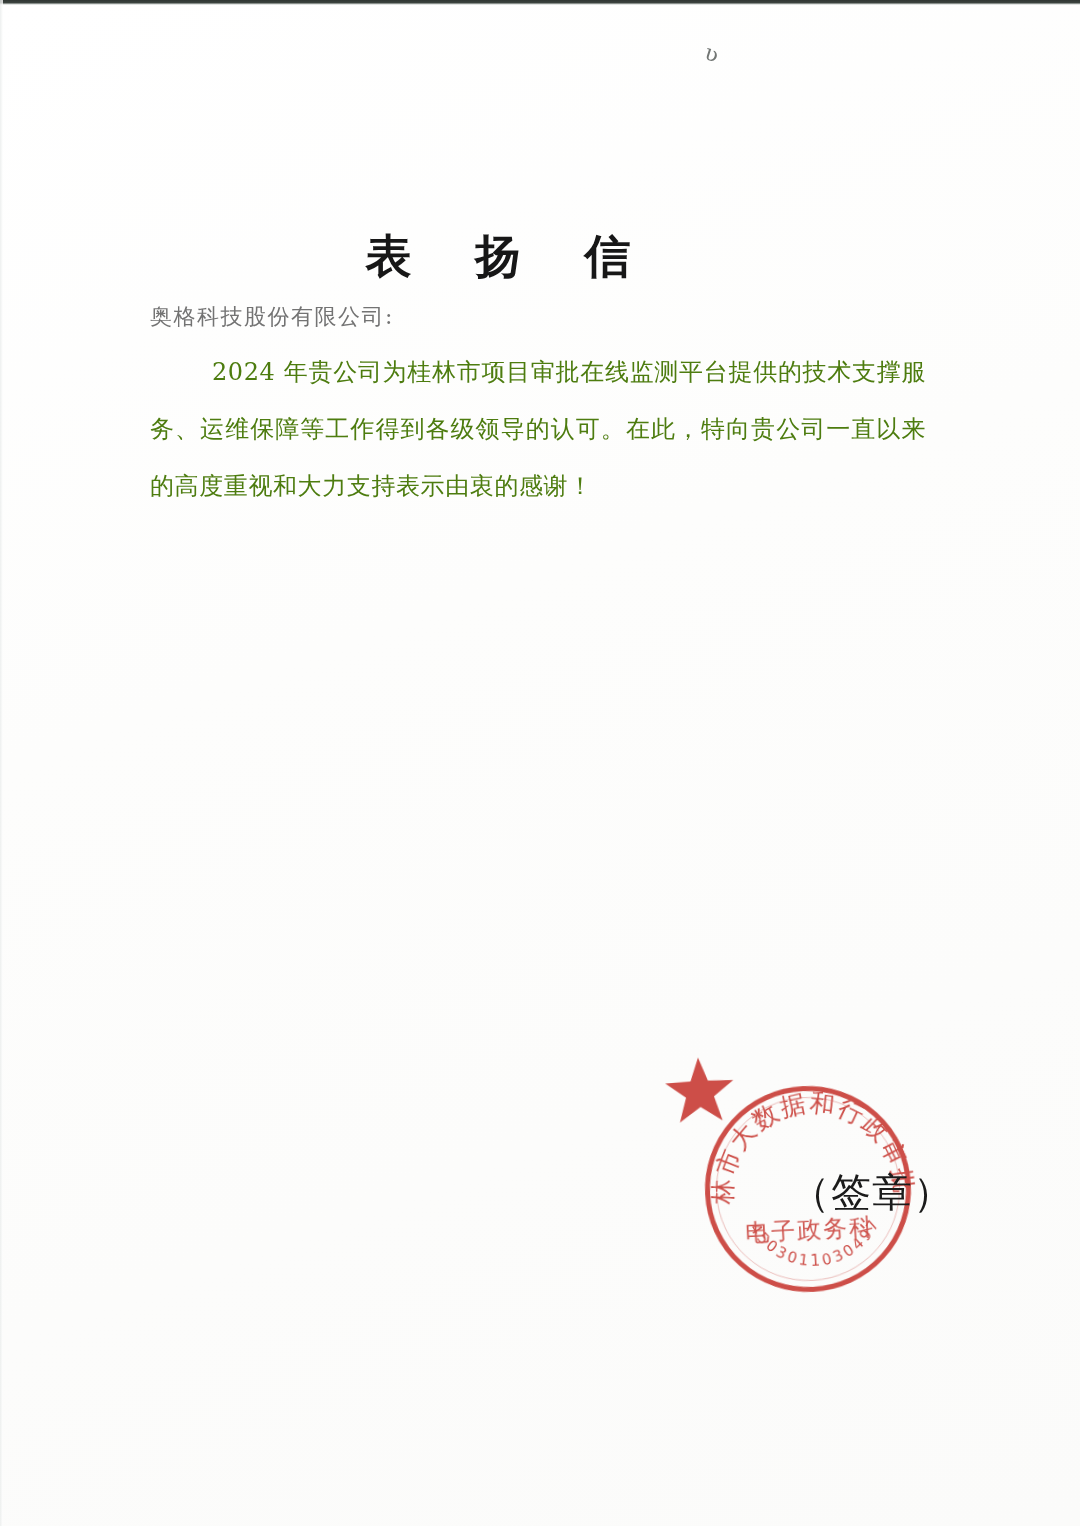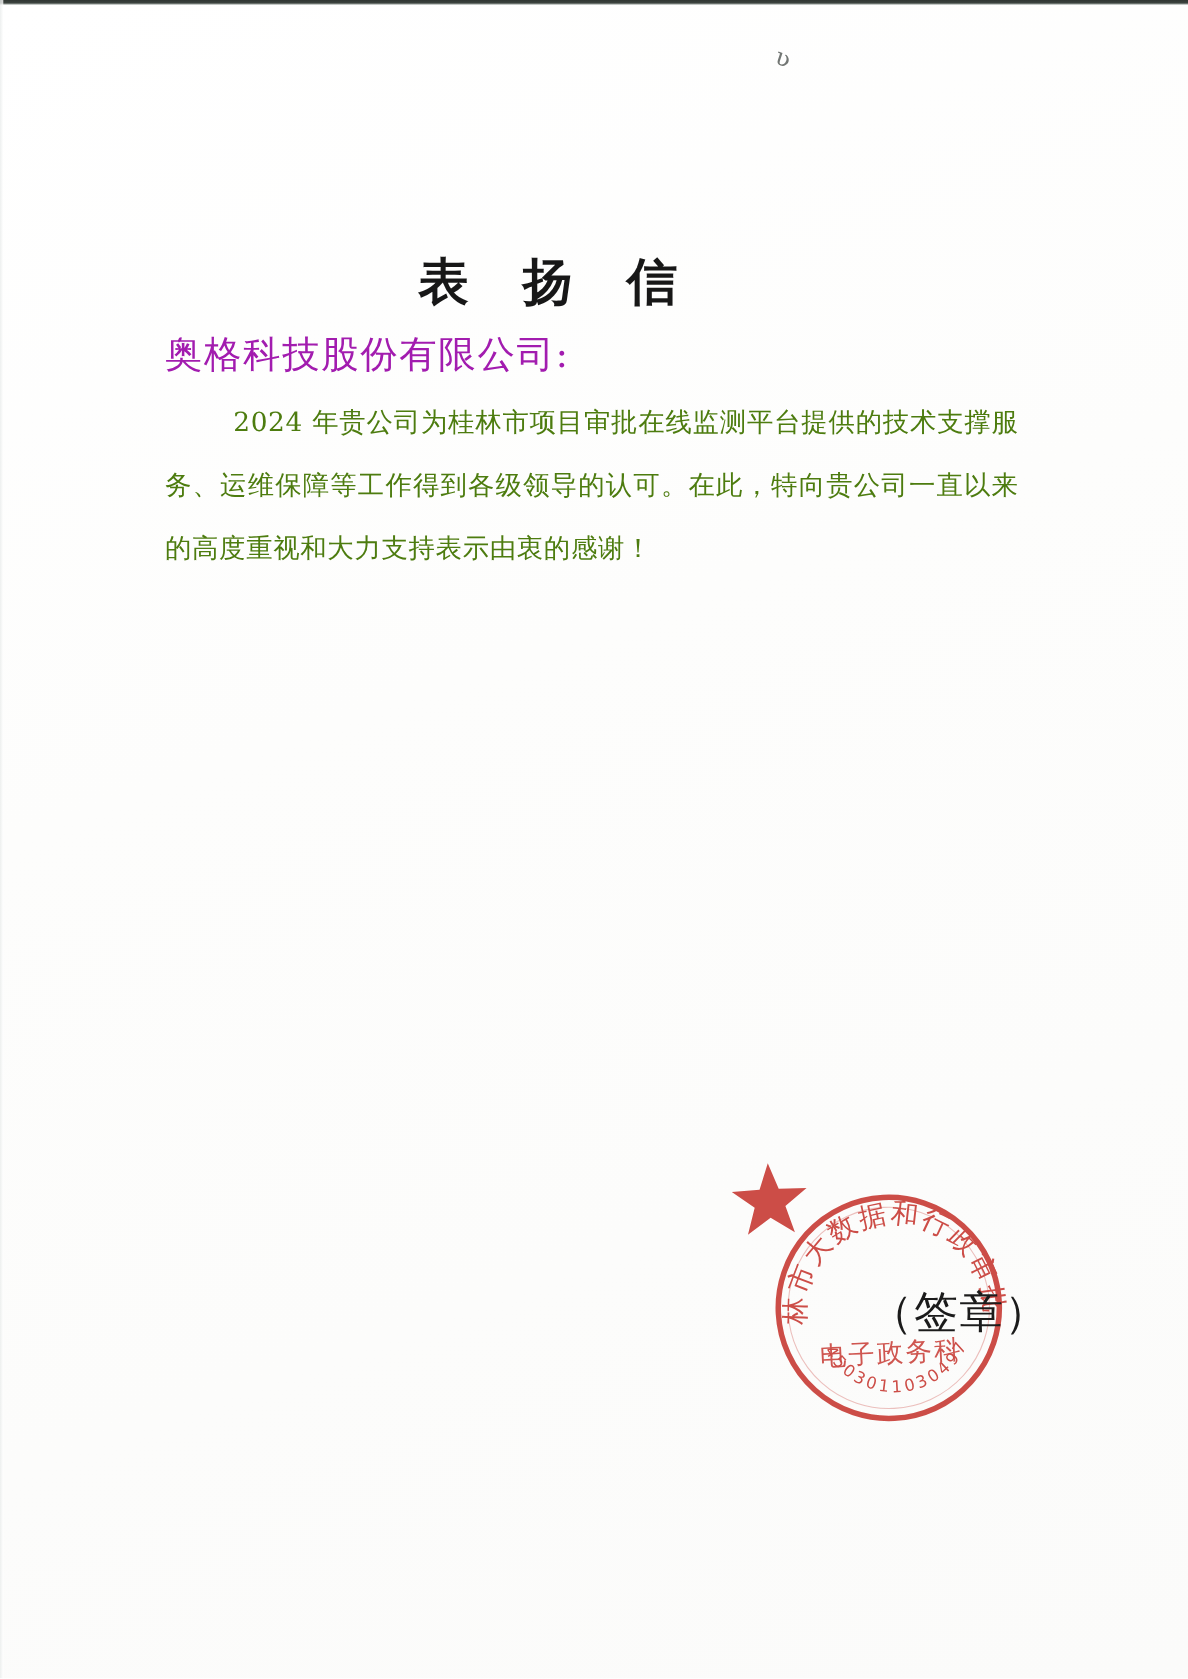--- a/index.html
+++ b/index.html
@@ -57,34 +57,34 @@
     position: absolute;
     left: 0;
     top: 226px;
     width: 996px;
     text-align: center;
     font-size: 46px;
     font-weight: bold;
     letter-spacing: 18px;
     text-indent: 18px;
     color: #171717;
-    font-family: Liberation Sans, sans-serif;
+    font-family: Liberation Mono, monospace;
   }
   .body-block {
     position: absolute;
     left: 150px;
     top: 306px;
     width: 776px;
   }
   .salutation {
-    font-size: 34px;
+    font-size: 22px;
     line-height: 1.0;
     letter-spacing: 1.5px;
     margin: 0 0 16px 0;
-    color: #a21caf;
+    color: #737373;
   }
   .para {
     font-size: 24px;
     line-height: 57px;
     letter-spacing: 0.6px;
     margin: 0;
     text-align: justify;
     text-justify: inter-ideograph;
     text-indent: 62px;
     color: #4d7c0f;

